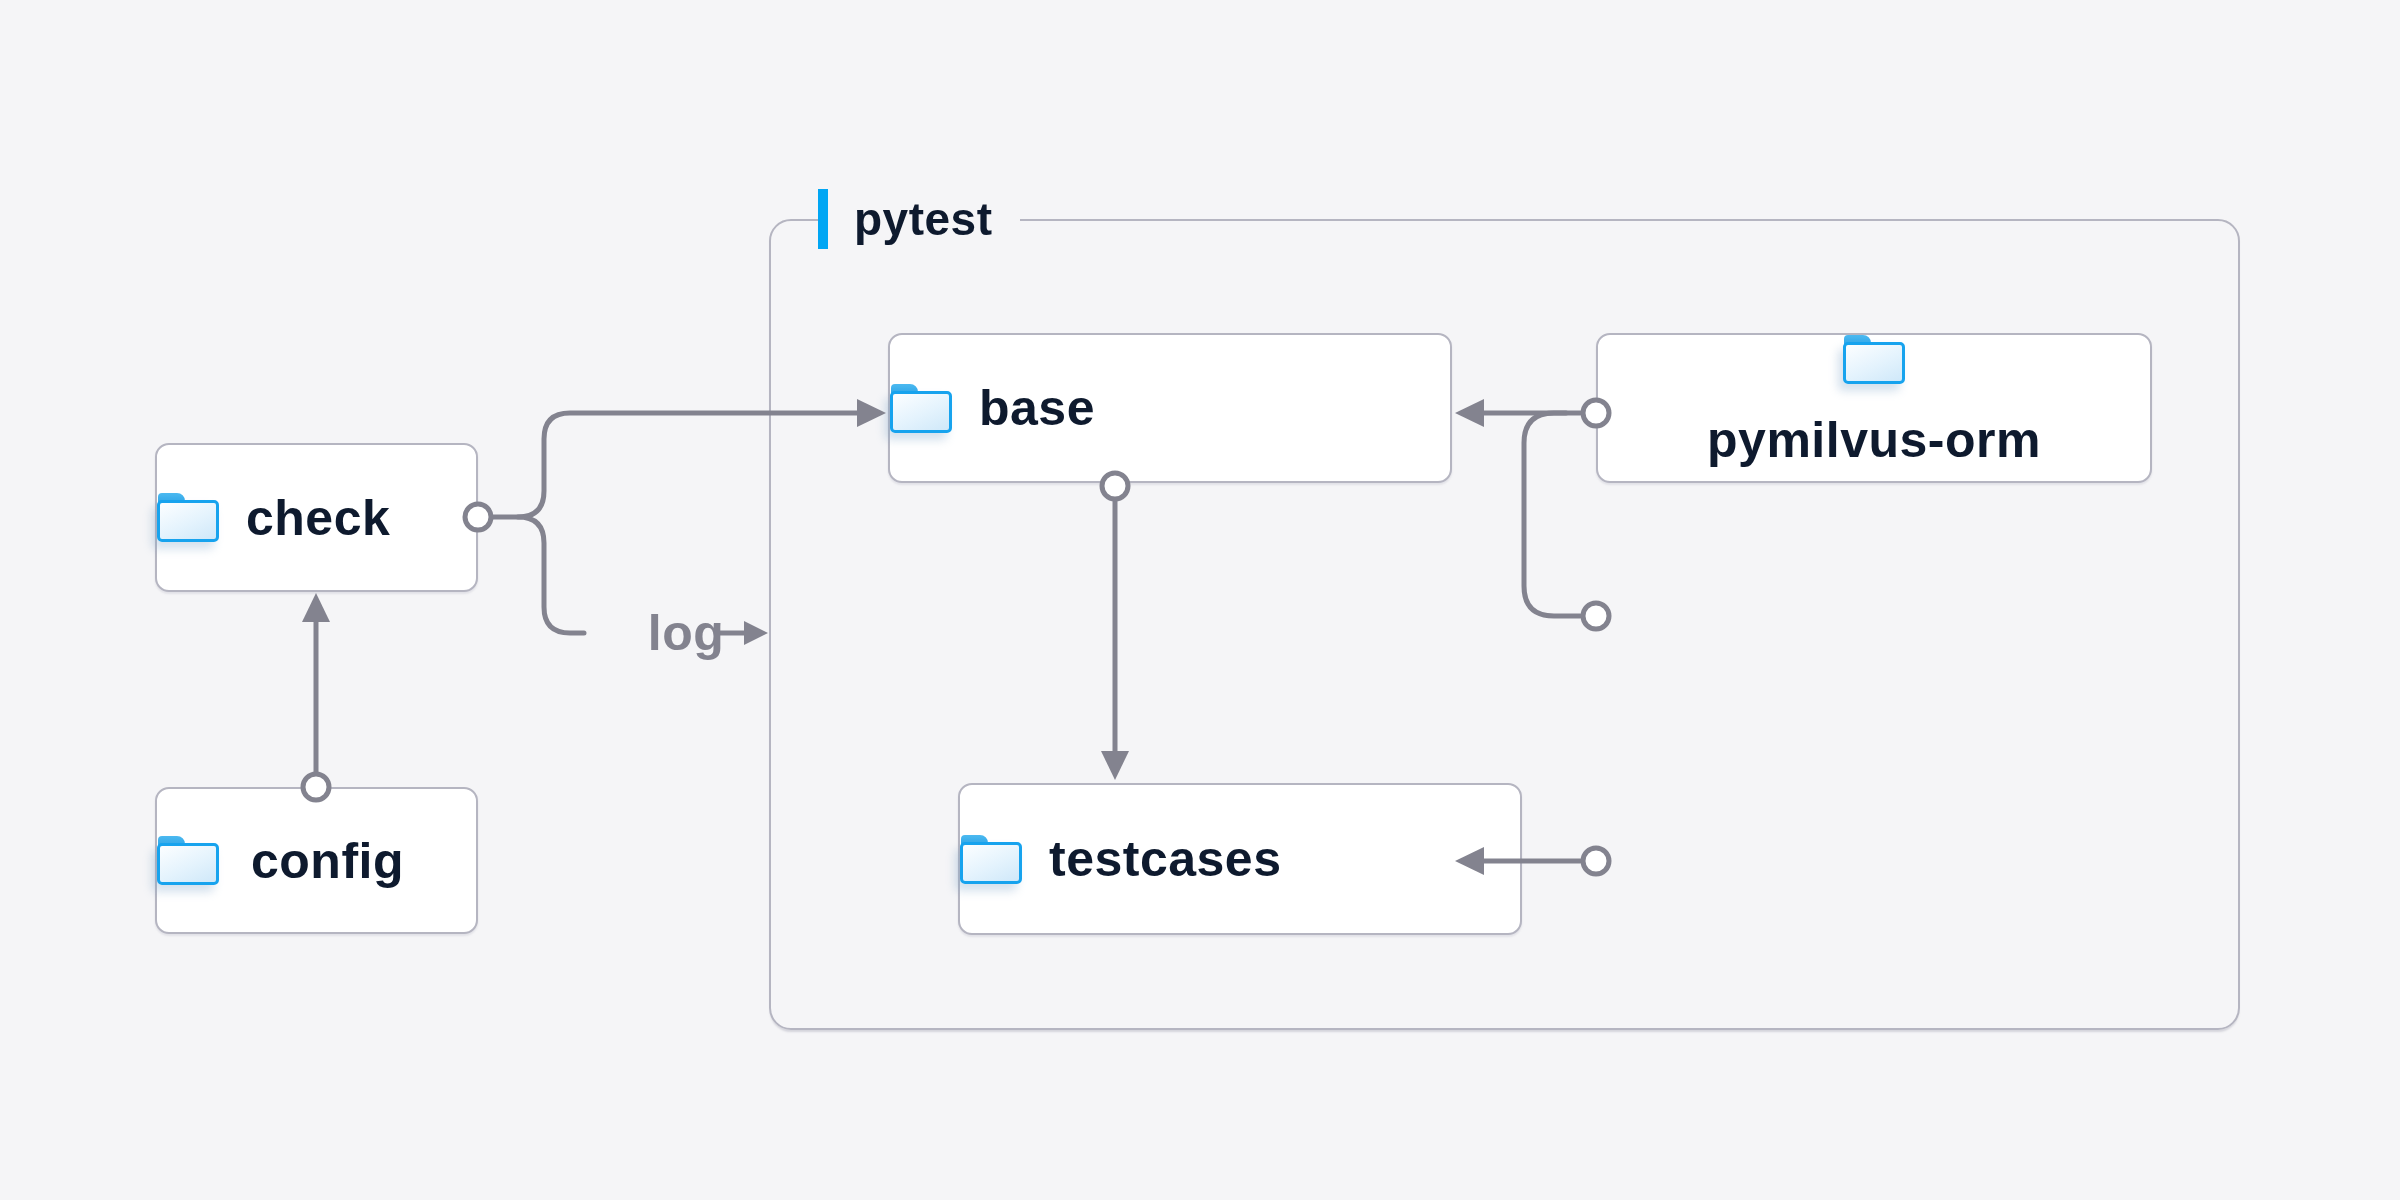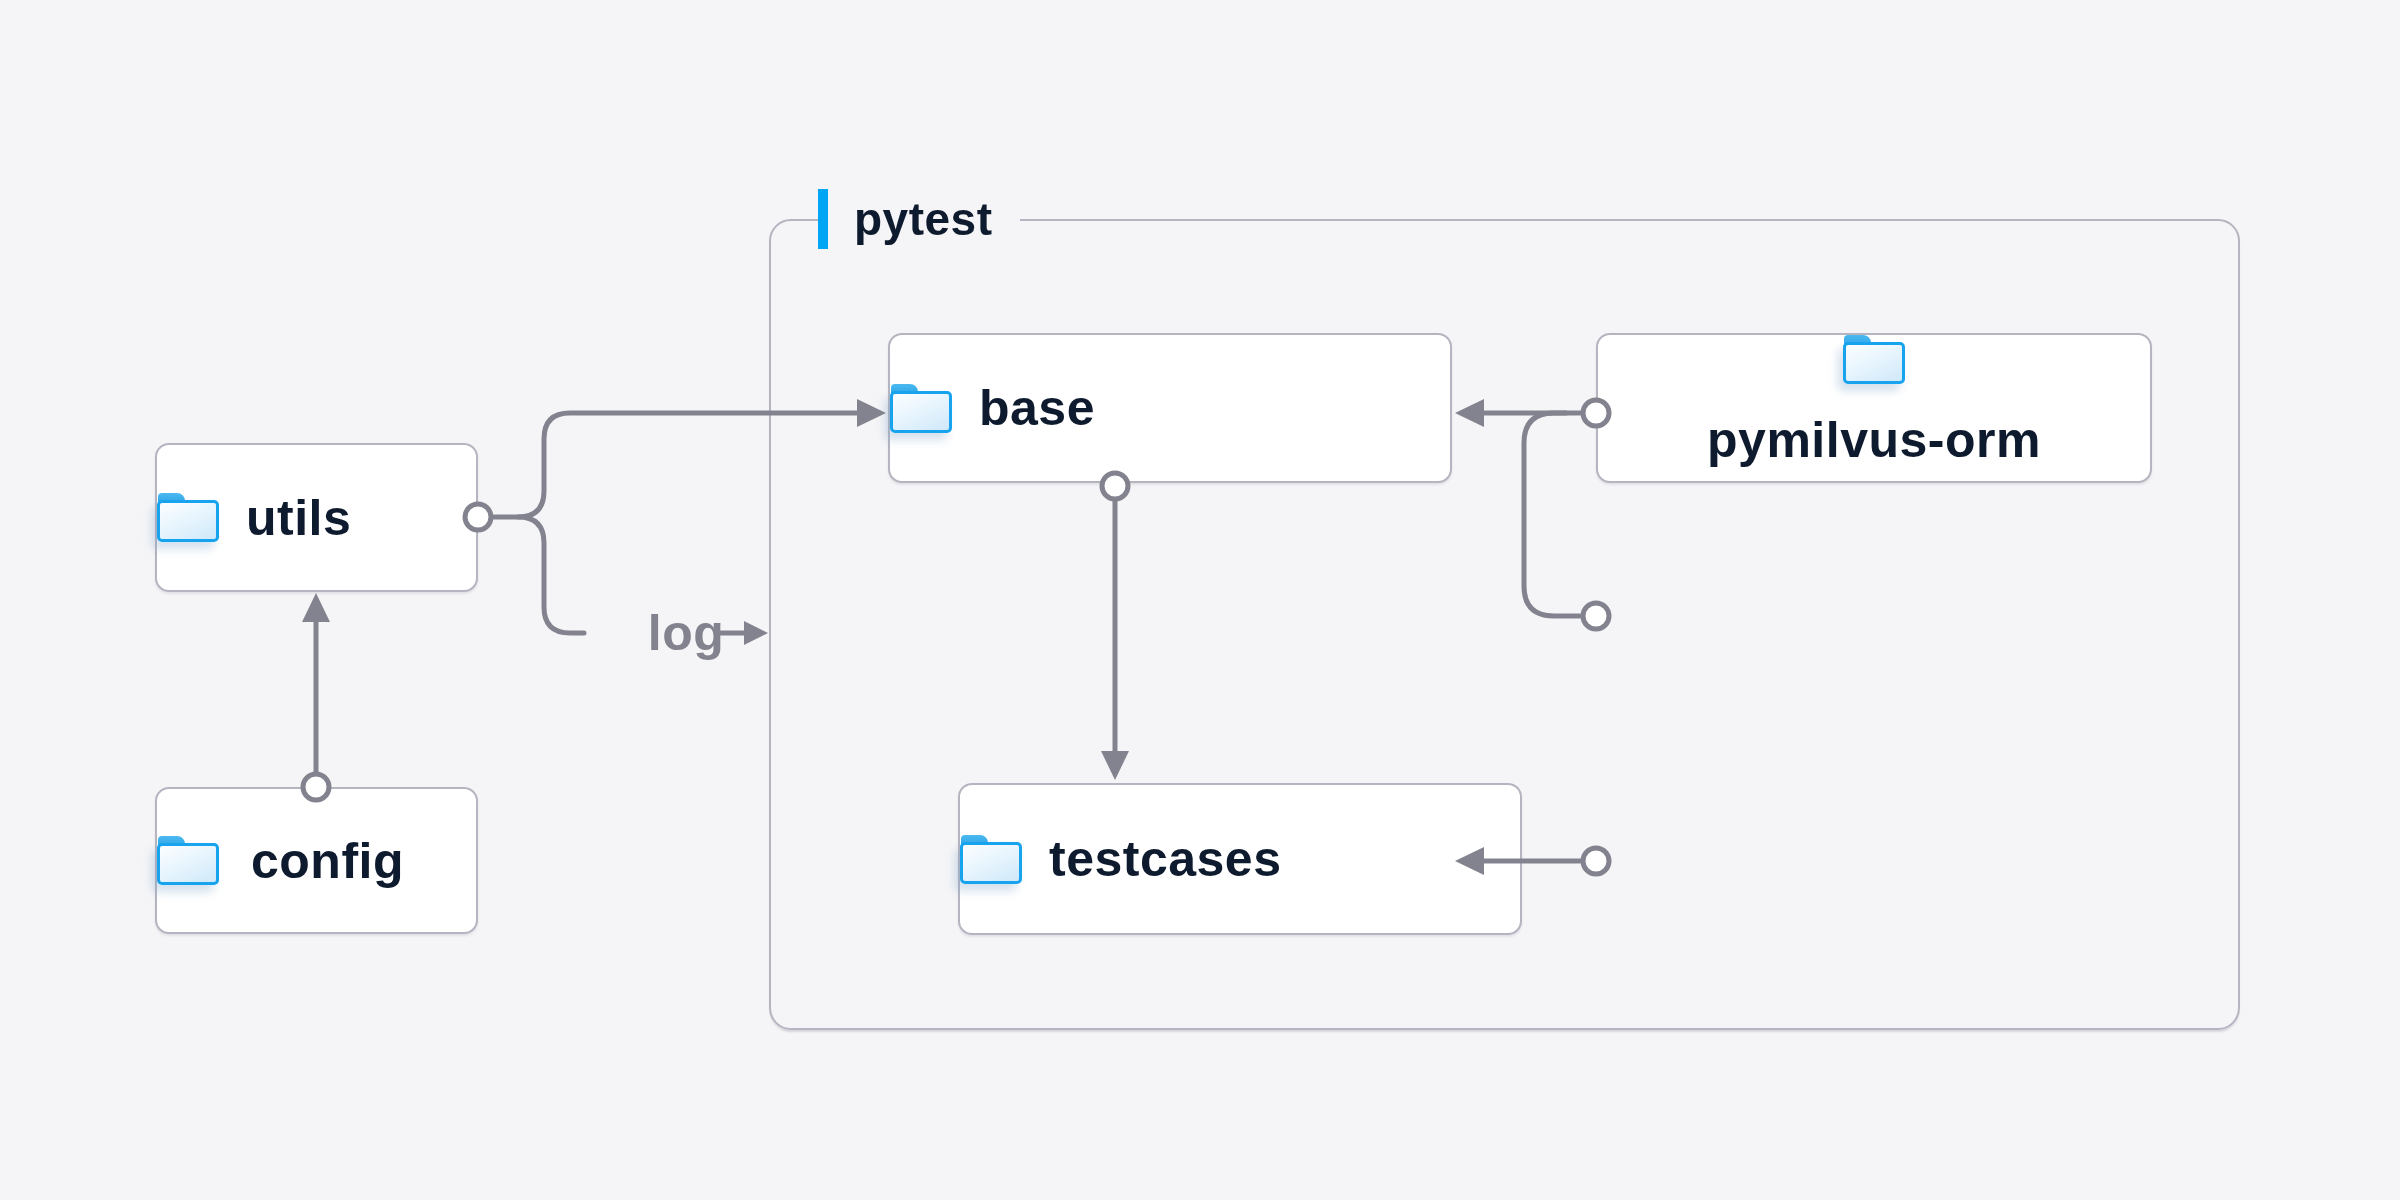--- a/index.html
+++ b/index.html
@@ -126,21 +126,21 @@
     </g>
   </svg>
 
   <div class="edge-label">log</div>
 
   <div class="node node-utils">
     <span class="folder">
       <span class="folder-tab"></span>
       <span class="folder-body"></span>
     </span>
-    <span class="node-label">utils</span>
+    <span class="node-label">check</span>
   </div>
 
   <div class="node node-config">
     <span class="folder">
       <span class="folder-tab"></span>
       <span class="folder-body"></span>
     </span>
     <span class="node-label">config</span>
   </div>
 

